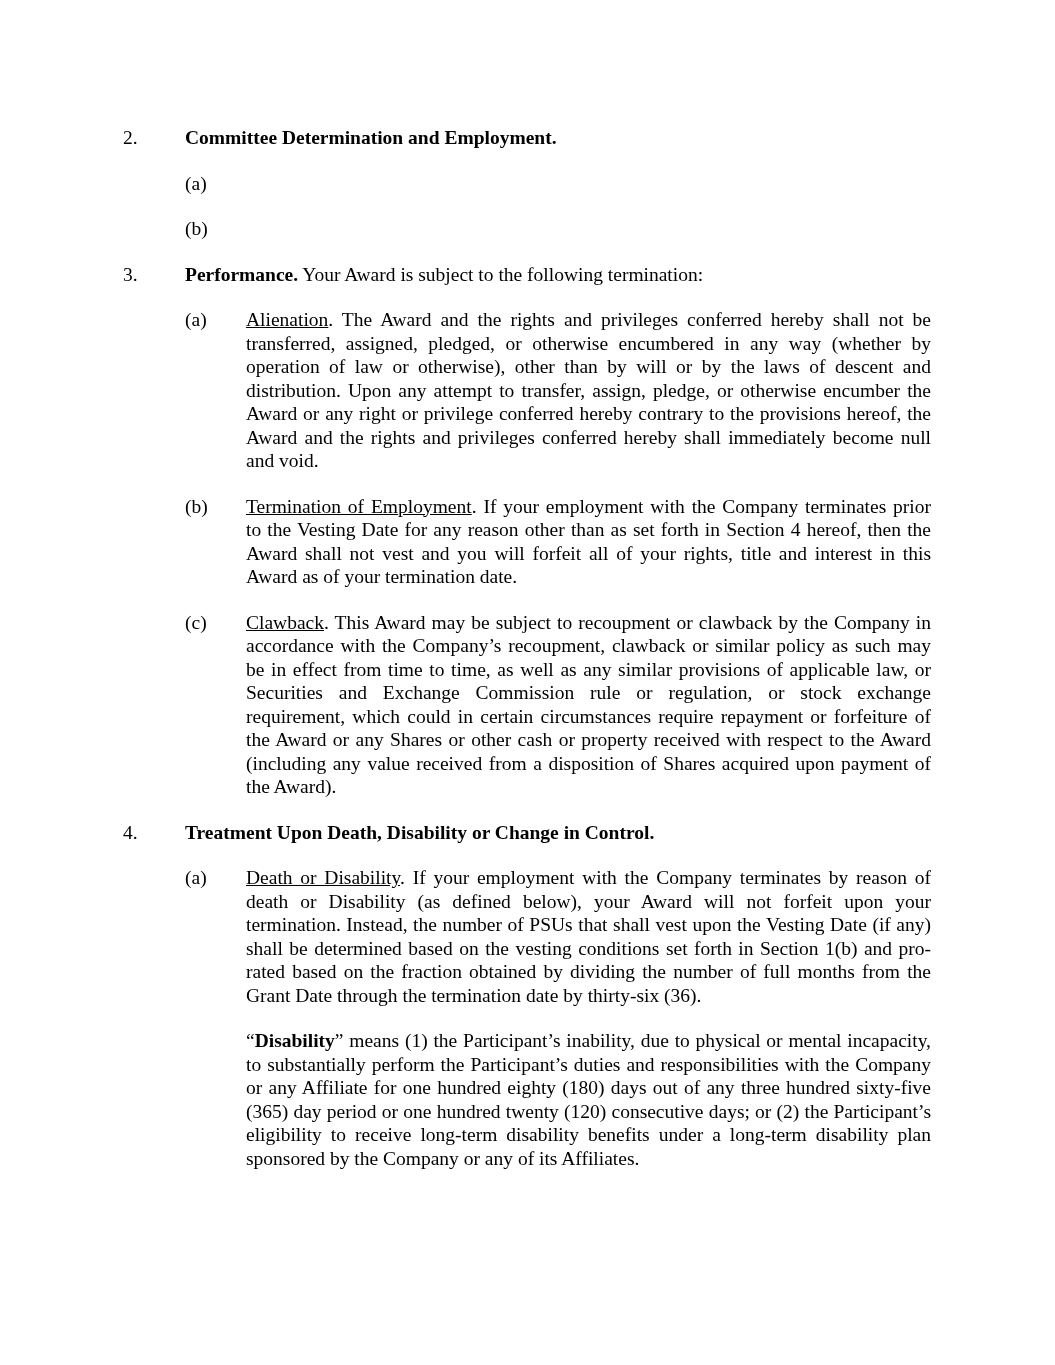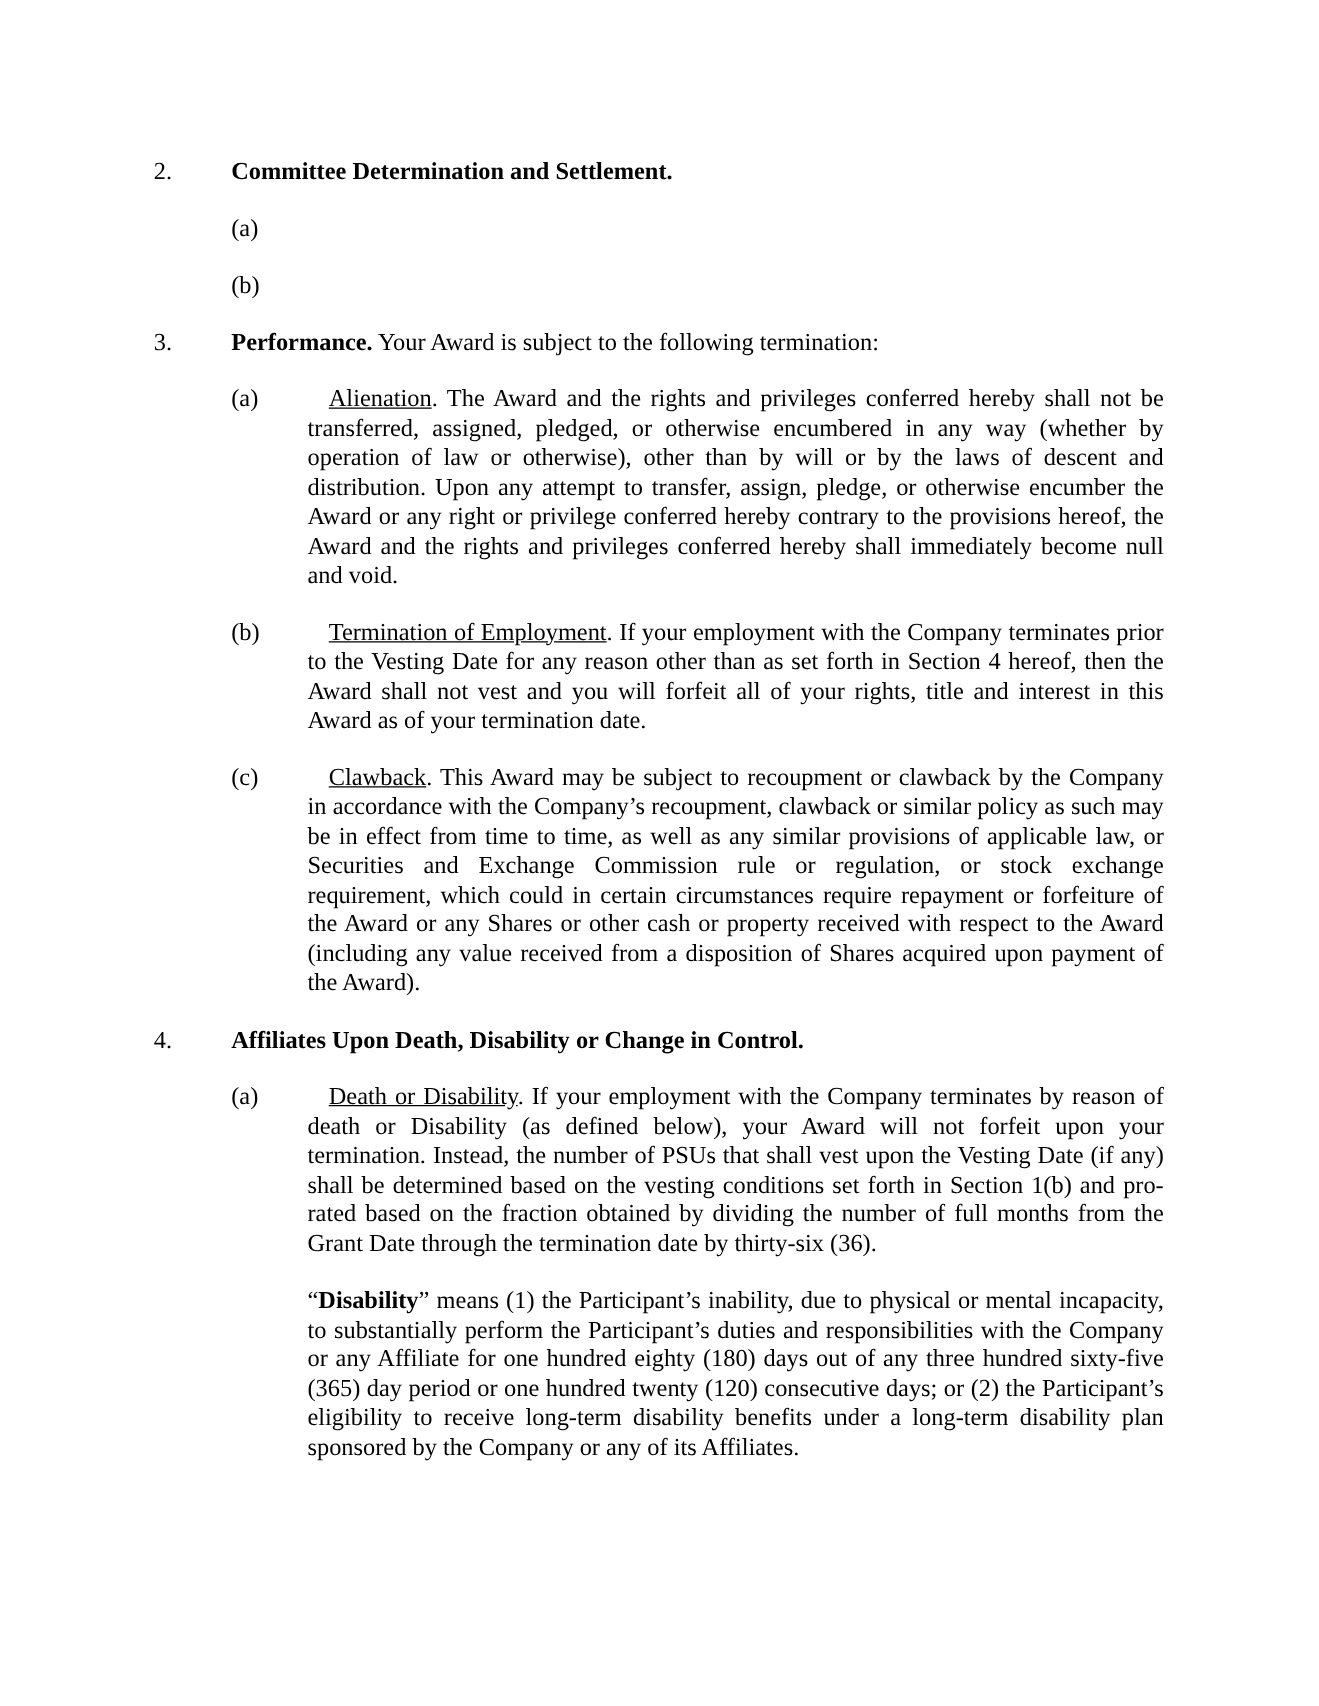--- a/index.html
+++ b/index.html
@@ -20,30 +20,30 @@
     background: #ffffff;
   }
   .block + .block { margin-top: 22px; }
   .heading, .item { display: flex; align-items: flex-start; }
   .num { width: 62px; flex: none; }
   .htext { flex: 1; }
   .item { padding-left: 62px; }
   .label { width: 61px; flex: none; }
   .ptext { flex: 1; text-align: justify; }
   .b { font-weight: bold; }
-  .u { text-decoration: underline; margin-left: 17px; }
+  .u { text-decoration: underline; }
 </style>
 </head>
 <body>
 
 <div class="page">
 
   <div class="heading block">
     <span class="num">2.</span>
-    <p class="htext"><span class="b">Committee Determination and Settlement.</span><span></span></p>
+    <p class="htext"><span class="b">Committee Determination and Employment.</span><span></span></p>
   </div>
 
   <div class="item block">
     <span class="label">(a)</span>
   </div>
 
   <div class="item block">
     <span class="label">(b)</span>
   </div>
 
@@ -62,21 +62,21 @@
     <p class="ptext"><span class="u">Termination of Employment</span><span>. If your employment with the Company terminates prior to the Vesting Date for any reason other than as set forth in Section 4 hereof, then the Award shall not vest and you will forfeit all of your rights, title and interest in this Award as of your termination date.</span></p>
   </div>
 
   <div class="item block">
     <span class="label">(c)</span>
     <p class="ptext"><span class="u">Clawback</span><span>. This Award may be subject to recoupment or clawback by the Company in accordance with the Company’s recoupment, clawback or similar policy as such may be in effect from time to time, as well as any similar provisions of applicable law, or Securities and Exchange Commission rule or regulation, or stock exchange requirement, which could in certain circumstances require repayment or forfeiture of the Award or any Shares or other cash or property received with respect to the Award (including any value received from a disposition of Shares acquired upon payment of the Award).</span></p>
   </div>
 
   <div class="heading block">
     <span class="num">4.</span>
-    <p class="htext"><span class="b">Affiliates Upon Death, Disability or Change in Control.</span><span></span></p>
+    <p class="htext"><span class="b">Treatment Upon Death, Disability or Change in Control.</span><span></span></p>
   </div>
 
   <div class="item block">
     <span class="label">(a)</span>
     <p class="ptext"><span class="u">Death or Disability</span><span>. If your employment with the Company terminates by reason of death or Disability (as defined below), your Award will not forfeit upon your termination. Instead, the number of PSUs that shall vest upon the Vesting Date (if any) shall be determined based on the vesting conditions set forth in Section 1(b) and pro-rated based on the fraction obtained by dividing the number of full months from the Grant Date through the termination date by thirty-six (36).</span></p>
   </div>
 
   <div class="item block">
     <span class="label"></span>
     <p class="ptext"><span>“</span><span class="b">Disability</span><span>”</span><span> means (1) the Participant’s inability, due to physical or mental incapacity, to substantially perform the Participant’s duties and responsibilities with the Company or any Affiliate for one hundred eighty (180) days out of any three hundred sixty-five (365) day period or one hundred twenty (120) consecutive days; or (2) the Participant’s eligibility to receive long-term disability benefits under a long-term disability plan sponsored by the Company or any of its Affiliates.</span></p>

